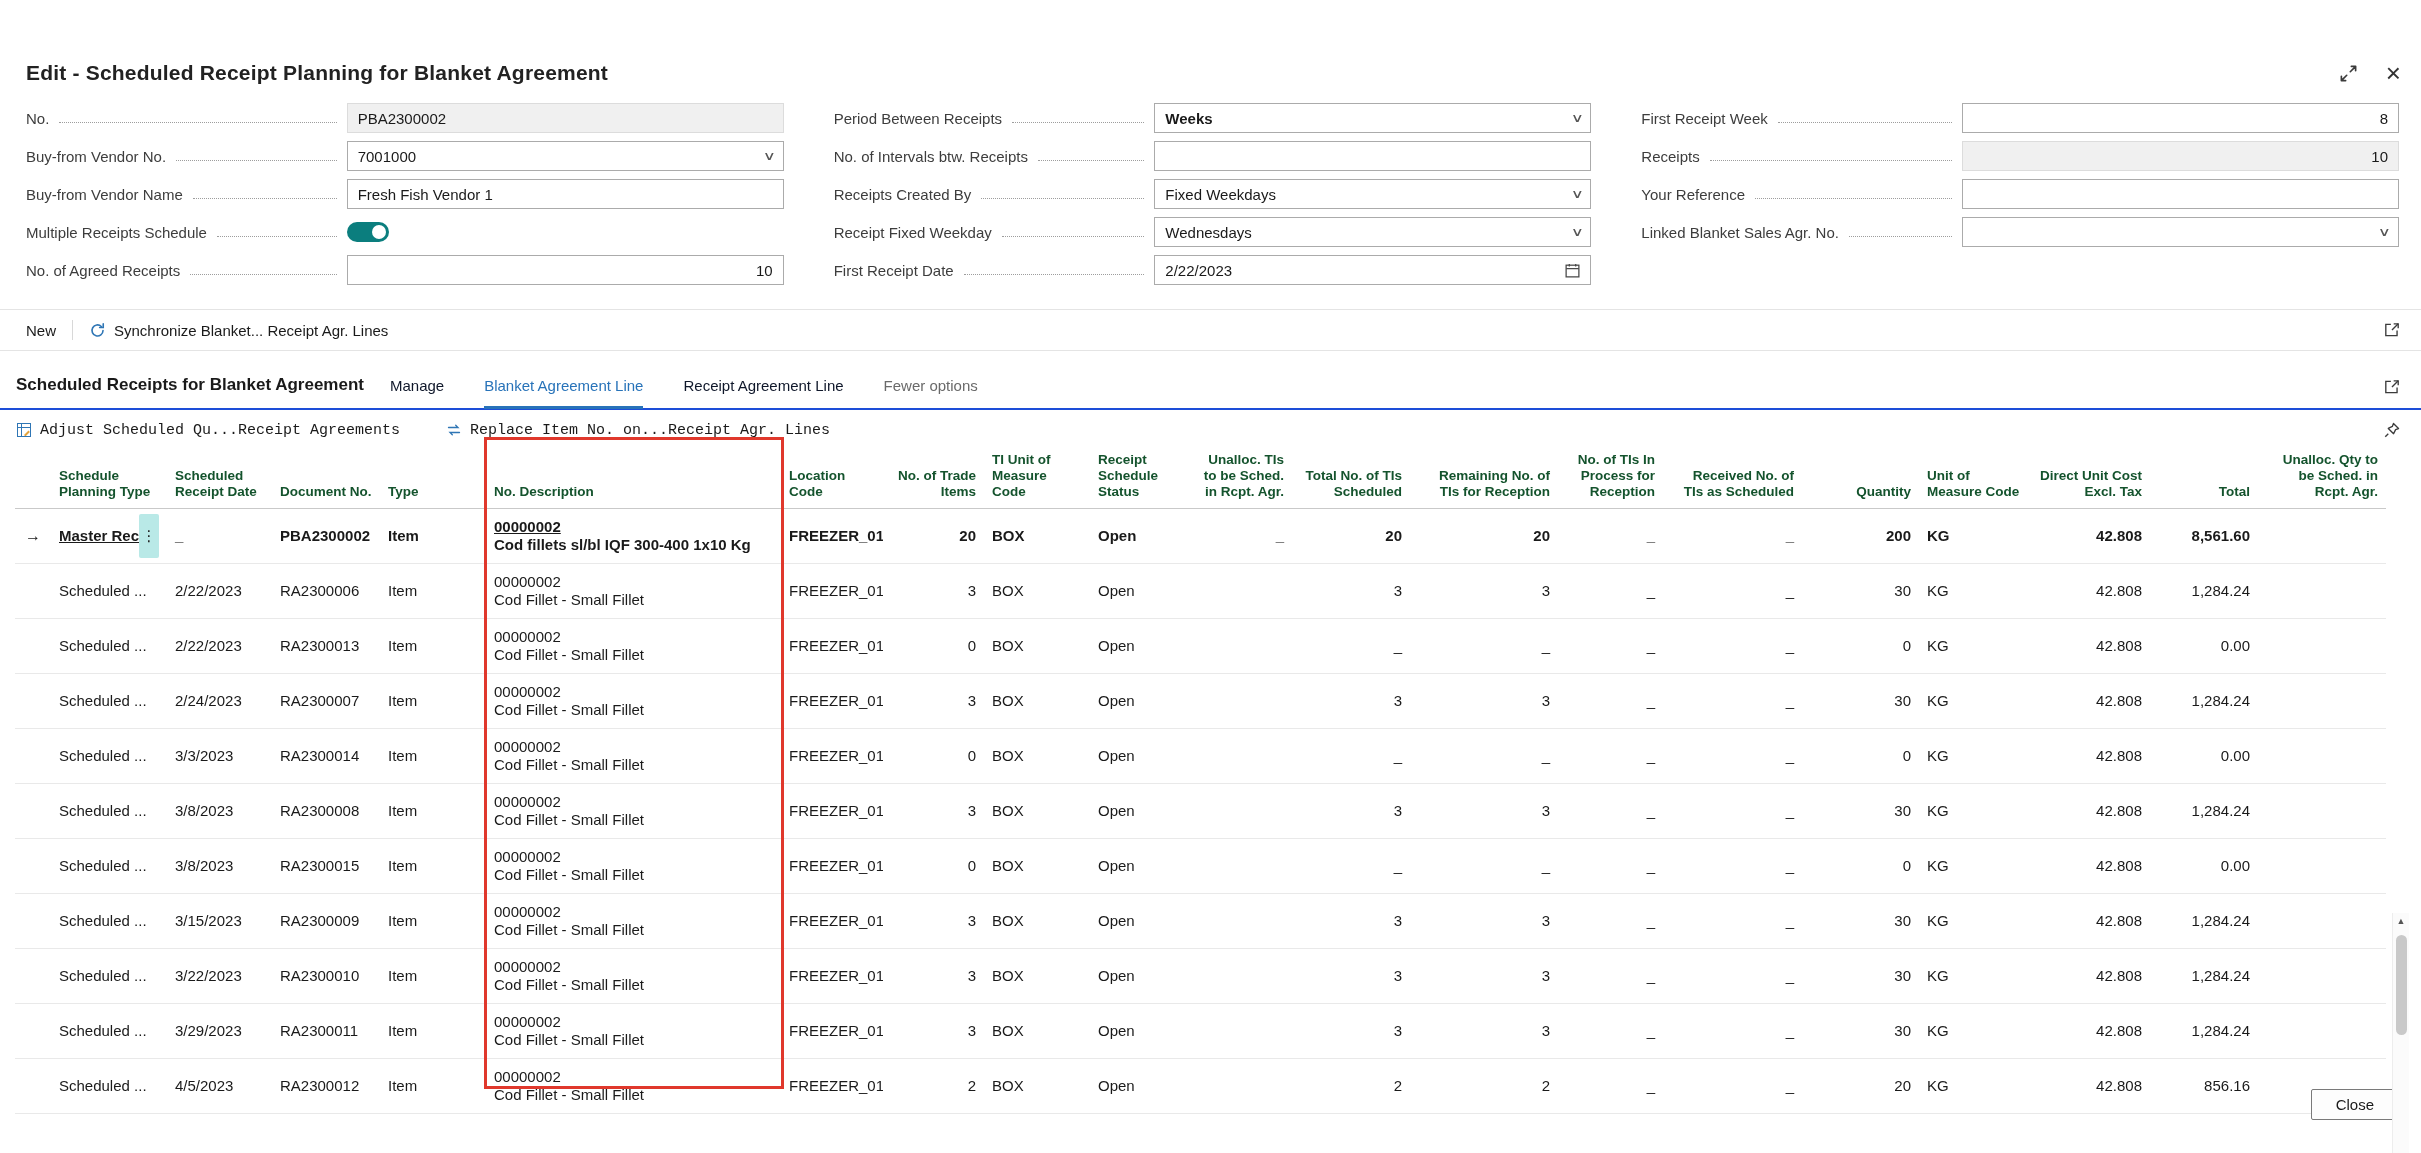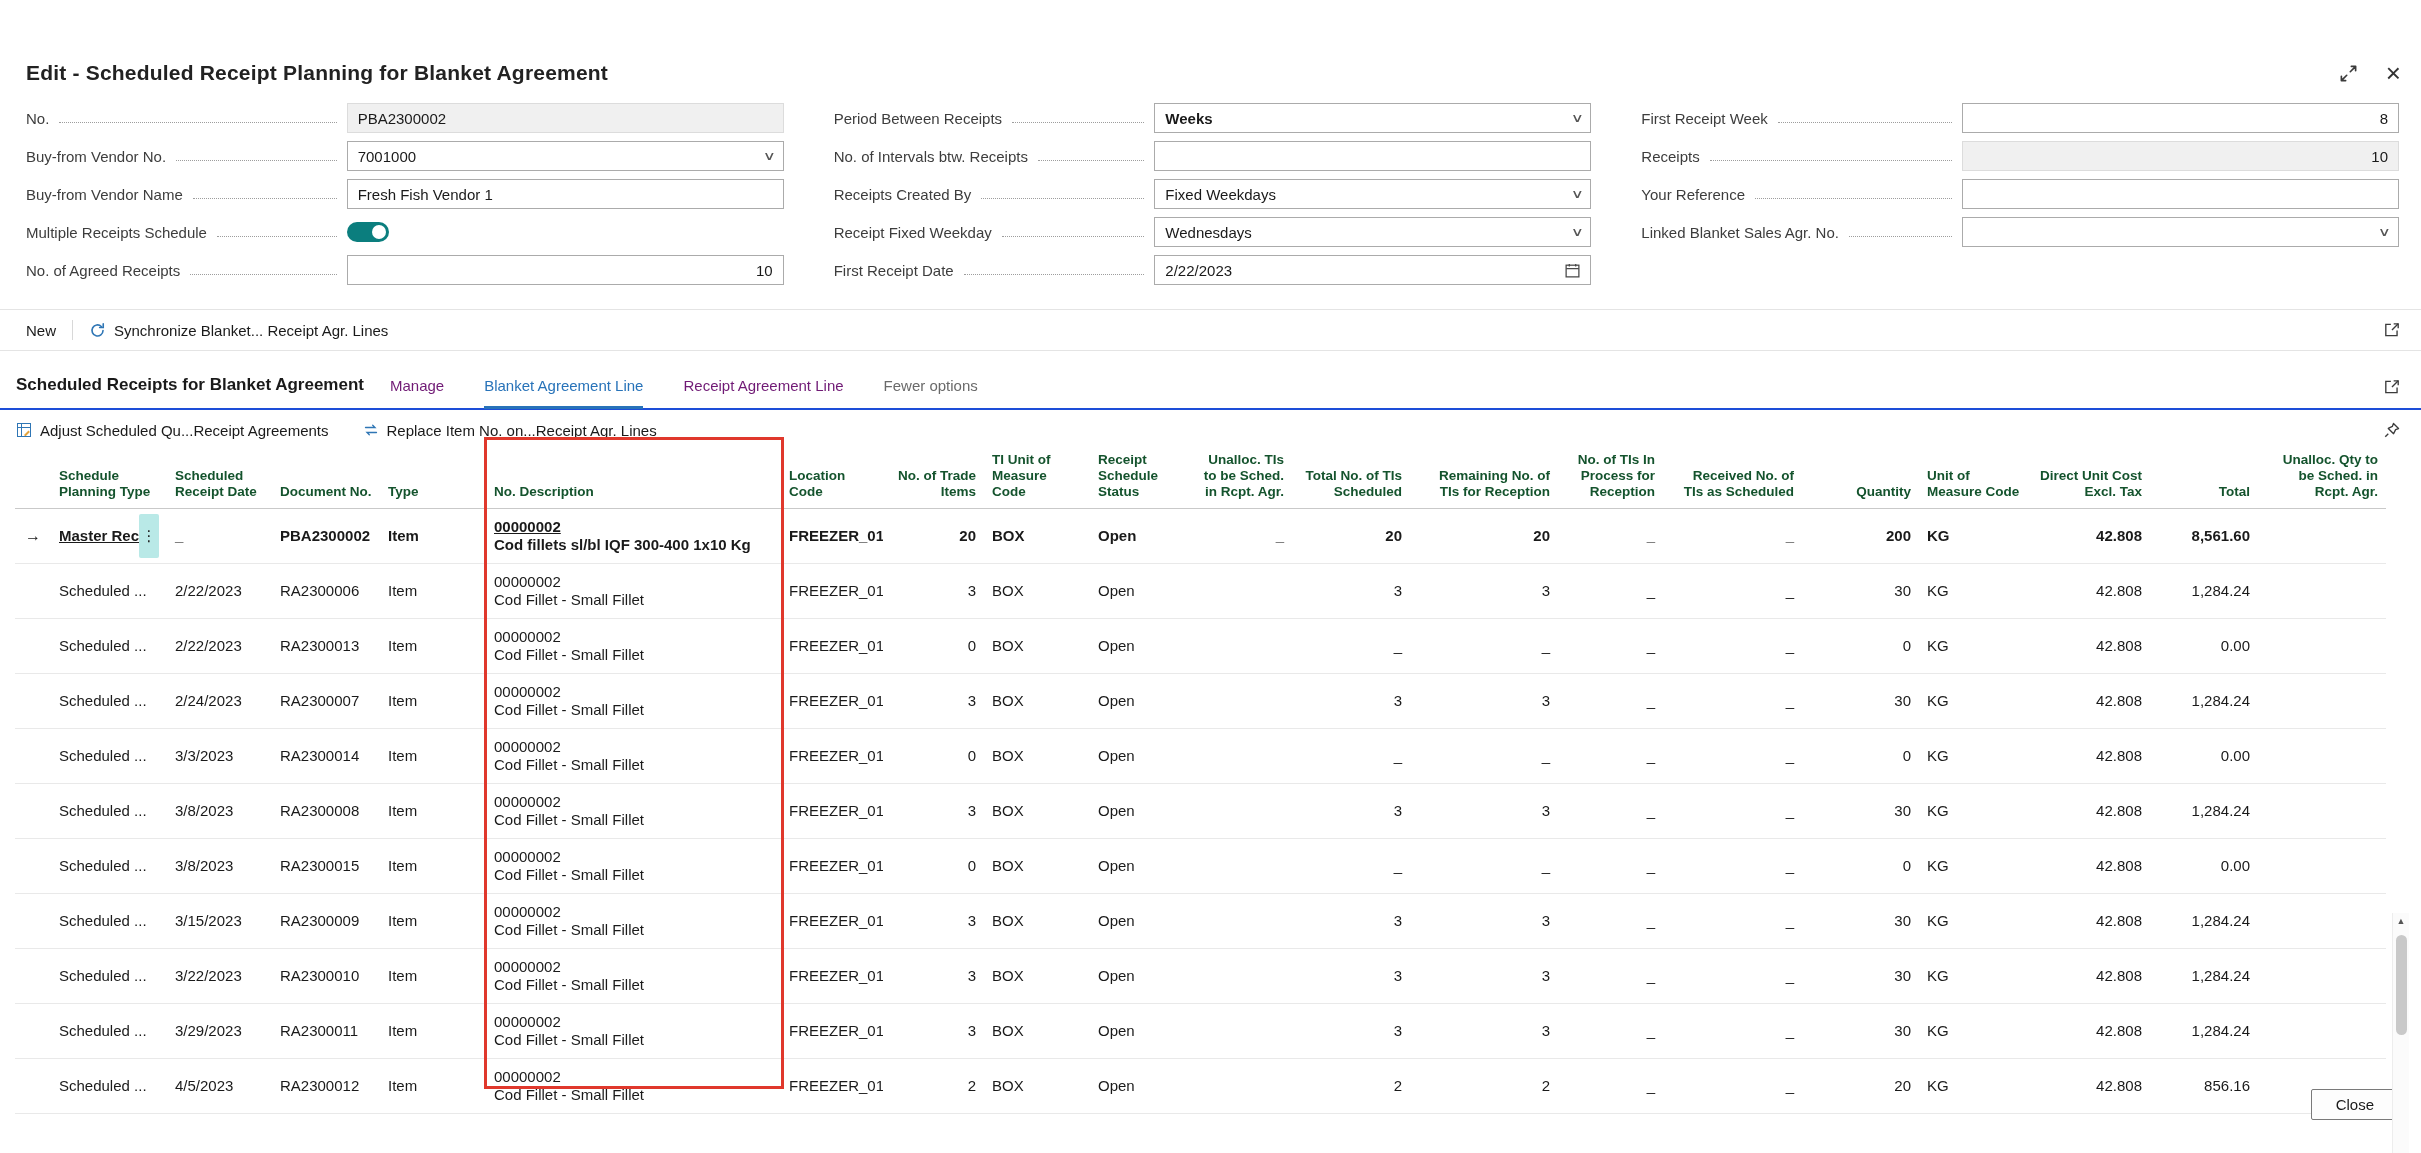--- a/index.html
+++ b/index.html
@@ -34,27 +34,27 @@
   .toolbar1 { margin-top:20px; border-top:1px solid #e4e4e4; border-bottom:1px solid #e4e4e4; height:42px; display:flex; align-items:center; padding:0 20px 0 26px; font-size:15px; }
   .tb-new { cursor:pointer; }
   .tb-sep { width:1px; height:20px; background:#d8d8d8; margin:0 16px; }
   .tb-action { display:flex; align-items:center; gap:8px; cursor:pointer; white-space:nowrap; }
   .tb-spacer { flex:1; }
 
   
   .section-header { display:flex; align-items:flex-end; padding:0 20px 0 16px; height:59px; border-bottom:2px solid #1d4ed8; }
   .section-title { font-size:17px; font-weight:700; padding-bottom:13px; white-space:nowrap; }
   .tabs { display:flex; margin-left:26px; gap:40px; align-items:flex-end; }
-  .tab { font-size:15px; padding-bottom:12px; color:#701a75; cursor:pointer; border-bottom:3px solid transparent; margin-bottom:-1px; white-space:nowrap; }
+  .tab { font-size:15px; padding-bottom:12px; color:#0f172a; cursor:pointer; border-bottom:3px solid transparent; margin-bottom:-1px; white-space:nowrap; }
   .tab.active { color:#2873b9; border-bottom-color:#2873b9; }
   .tab.muted { color:#6a6a6a; }
   .share-btn { padding-bottom:12px; cursor:pointer; }
 
   
-  .toolbar2 { height:40px; display:flex; align-items:center; gap:34px; padding:0 20px 0 16px; font-size:15px; }
+  .toolbar2 { height:40px; display:flex; align-items:center; gap:46px; padding:0 20px 0 16px; font-size:15px;font-family:Liberation Mono, monospace; }
 
   
   .grid-wrap { position:relative; }
   table.grid { border-collapse:collapse; table-layout:fixed; margin-left:15px; width:2371px; }
   .grid th { font-weight:700; font-size:13.5px; color:#14532d; vertical-align:bottom; padding:0 8px 8px; line-height:16px; border-bottom:1px solid #c9c9c9; height:58px; text-align:left; }
   .grid th.r { text-align:right; }
   .grid td { font-size:15px; padding:0 8px; border-bottom:1px solid #e9e9e9; height:55px; vertical-align:middle; overflow:hidden; white-space:nowrap; }
   .grid td.r { text-align:right; }
   tr.master td { font-weight:700; }
   td.sel { text-align:center; padding:0; font-size:16px; }

